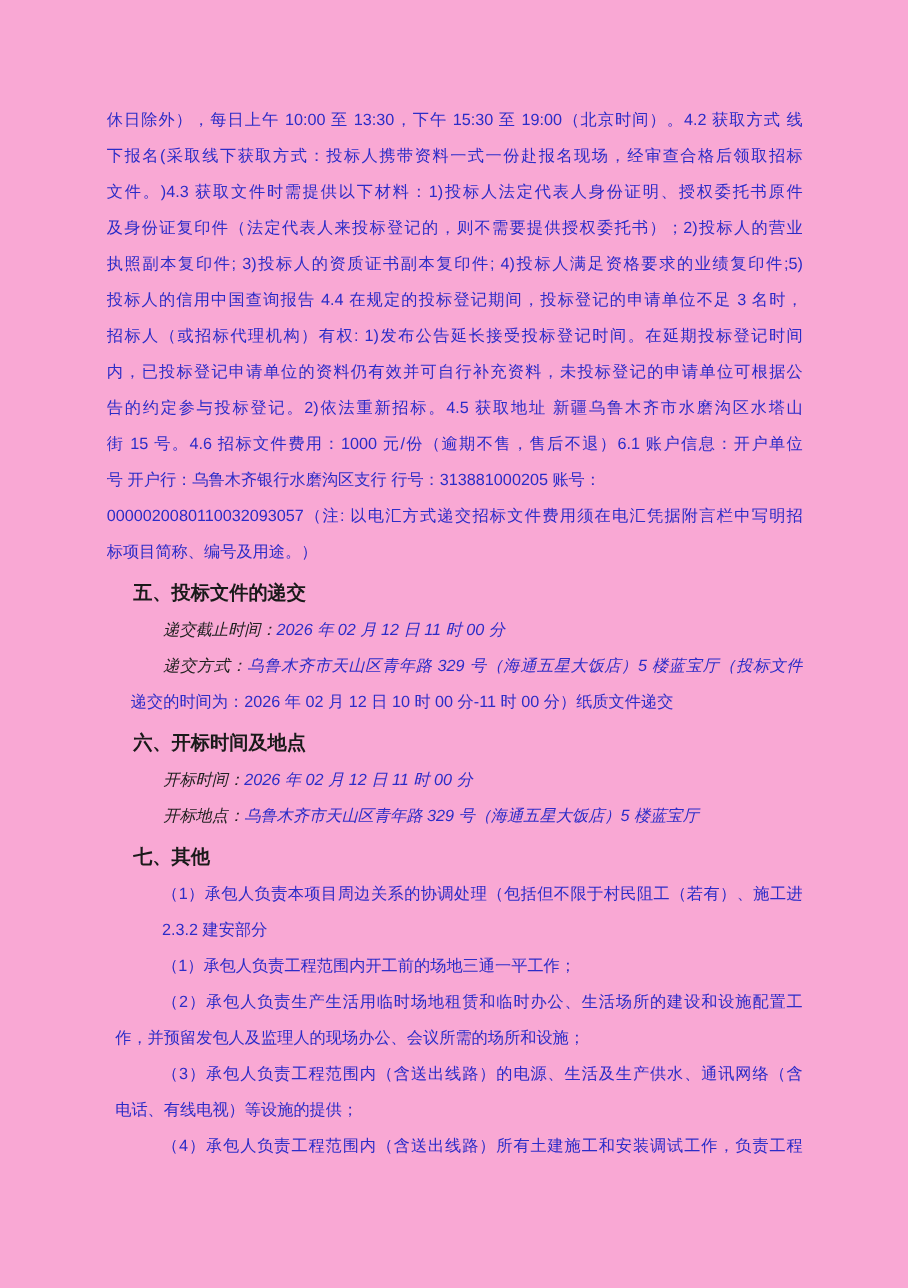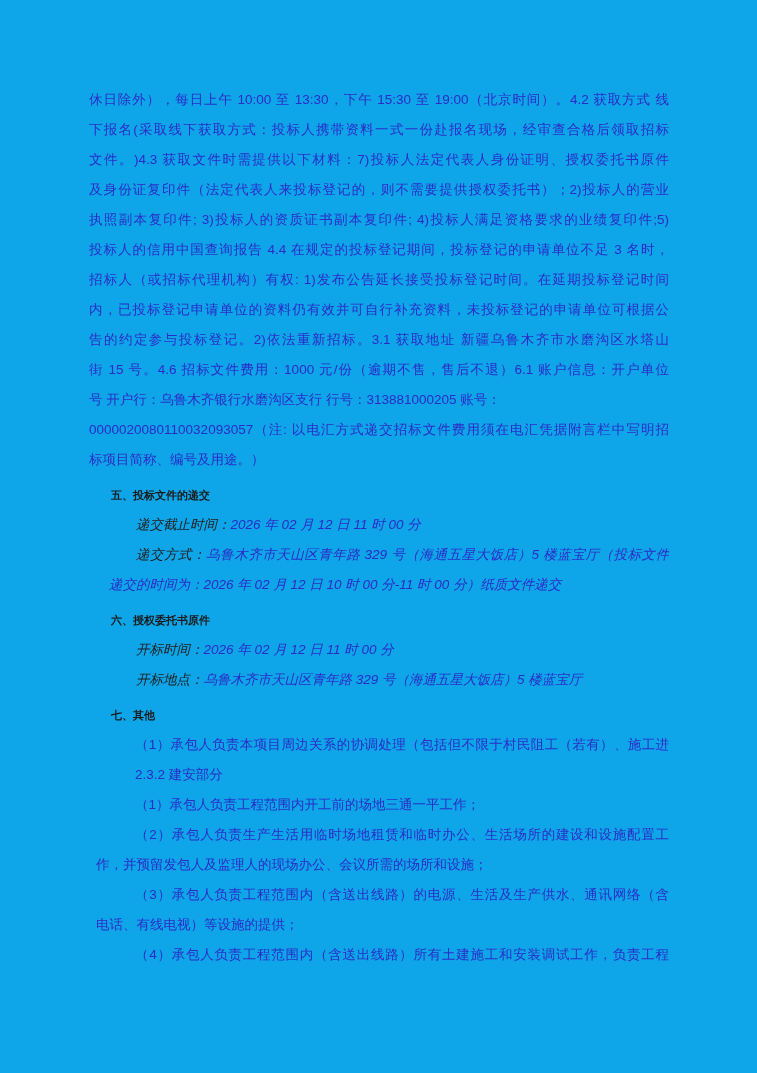--- a/index.html
+++ b/index.html
@@ -1,69 +1,69 @@
 <!DOCTYPE html>
 <html><head>
 <meta charset="utf-8">
 <style>
   html,body{margin:0;padding:0;}
   body{
     width:757px;height:1073px;background:#ffffff;overflow:hidden;
     font-family:"Liberation Sans","DejaVu Sans",sans-serif;
   }
-  .page{position:relative;width:757px;height:1073px;background:#0ea5e9;}
+  .page{position:relative;width:757px;height:1073px;background:#f9a8d4;}
   .content{position:absolute;left:89px;top:85px;width:580px;}
   .ln{
     height:30px;line-height:30px;font-size:13.5px;
     white-space:normal;overflow:hidden;
   }
   .just{text-align:justify;text-align-last:justify;text-justify:inter-character;}
   .blue{color:#2b2cc7;}
   .black{color:#212121;}
   .heading{
     margin:5px 0 0 0;padding-left:22px;height:30px;line-height:30px;
-    font-size:11px;font-weight:700;color:#1a1a1a;
+    font-size:16px;font-weight:700;color:#1a1a1a;
   }
   .lbl{padding-left:47px;font-style:italic;}
-  .cont5{padding-left:20px;font-style:italic;}
+  .cont5{padding-left:20px;}
   .first7{padding-left:46px;}
   .cont7{padding-left:7px;}
 </style>
 </head>
 <body>
 
 <div class="page">
   <div class="content">
 
     <div>
       <div class="ln blue just">休日除外），每日上午 10:00 至 13:30，下午 15:30 至 19:00（北京时间）。4.2 获取方式 线</div>
       <div class="ln blue just">下报名(采取线下获取方式：投标人携带资料一式一份赴报名现场，经审查合格后领取招标</div>
-      <div class="ln blue just">文件。)4.3 获取文件时需提供以下材料：7)投标人法定代表人身份证明、授权委托书原件</div>
+      <div class="ln blue just">文件。)4.3 获取文件时需提供以下材料：1)投标人法定代表人身份证明、授权委托书原件</div>
       <div class="ln blue just">及身份证复印件（法定代表人来投标登记的，则不需要提供授权委托书）；2)投标人的营业</div>
       <div class="ln blue just">执照副本复印件; 3)投标人的资质证书副本复印件; 4)投标人满足资格要求的业绩复印件;5)</div>
       <div class="ln blue just">投标人的信用中国查询报告 4.4 在规定的投标登记期间，投标登记的申请单位不足 3 名时，</div>
       <div class="ln blue just">招标人（或招标代理机构）有权: 1)发布公告延长接受投标登记时间。在延期投标登记时间</div>
       <div class="ln blue just">内，已投标登记申请单位的资料仍有效并可自行补充资料，未投标登记的申请单位可根据公</div>
-      <div class="ln blue just">告的约定参与投标登记。2)依法重新招标。3.1 获取地址 新疆乌鲁木齐市水磨沟区水塔山</div>
+      <div class="ln blue just">告的约定参与投标登记。2)依法重新招标。4.5 获取地址 新疆乌鲁木齐市水磨沟区水塔山</div>
       <div class="ln blue just">街 15 号。4.6 招标文件费用：1000 元/份（逾期不售，售后不退）6.1 账户信息：开户单位</div>
       <div class="ln blue">号 开户行：乌鲁木齐银行水磨沟区支行 行号：313881000205  账号：</div>
       <div class="ln blue just">0000020080110032093057（注: 以电汇方式递交招标文件费用须在电汇凭据附言栏中写明招</div>
       <div class="ln blue">标项目简称、编号及用途。）</div>
     </div>
 
     <h2 class="heading">五、投标文件的递交</h2>
     <div class="ln lbl">
       <span class="black">递交截止时间：</span><span class="blue">2026 年 02 月 12 日  11 时 00 分</span>
     </div>
     <div class="ln lbl just">
       <span class="black">递交方式：</span><span class="blue">乌鲁木齐市天山区青年路 329 号（海通五星大饭店）5 楼蓝宝厅（投标文件</span>
     </div>
     <div class="ln blue cont5">递交的时间为：2026 年 02 月 12 日 10 时 00 分-11 时 00 分）纸质文件递交</div>
 
-    <h2 class="heading">六、授权委托书原件</h2>
+    <h2 class="heading">六、开标时间及地点</h2>
     <div class="ln lbl">
       <span class="black">开标时间：</span><span class="blue">2026 年 02 月 12 日  11 时 00 分</span>
     </div>
     <div class="ln lbl">
       <span class="black">开标地点：</span><span class="blue">乌鲁木齐市天山区青年路 329 号（海通五星大饭店）5 楼蓝宝厅</span>
     </div>
 
     <h2 class="heading">七、其他</h2>
     <div>
       <div class="ln blue first7 just">（1）承包人负责本项目周边关系的协调处理（包括但不限于村民阻工（若有）、施工进</div>

